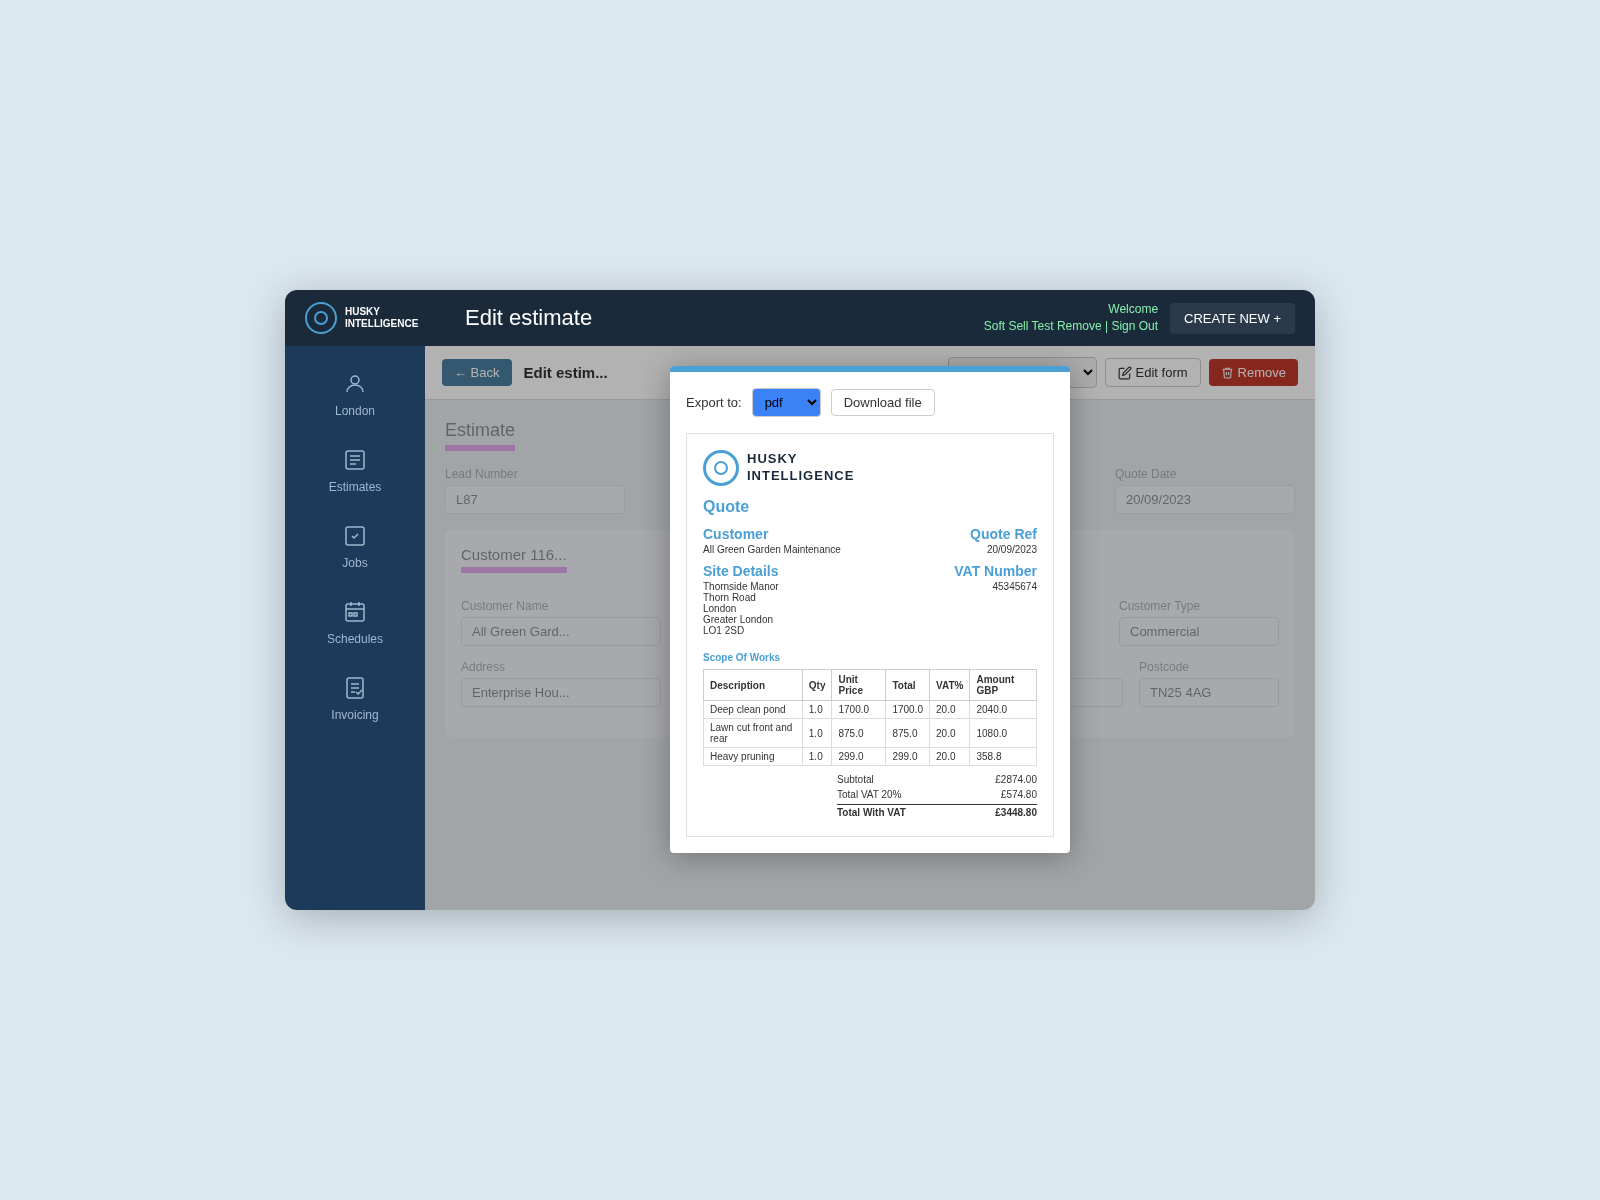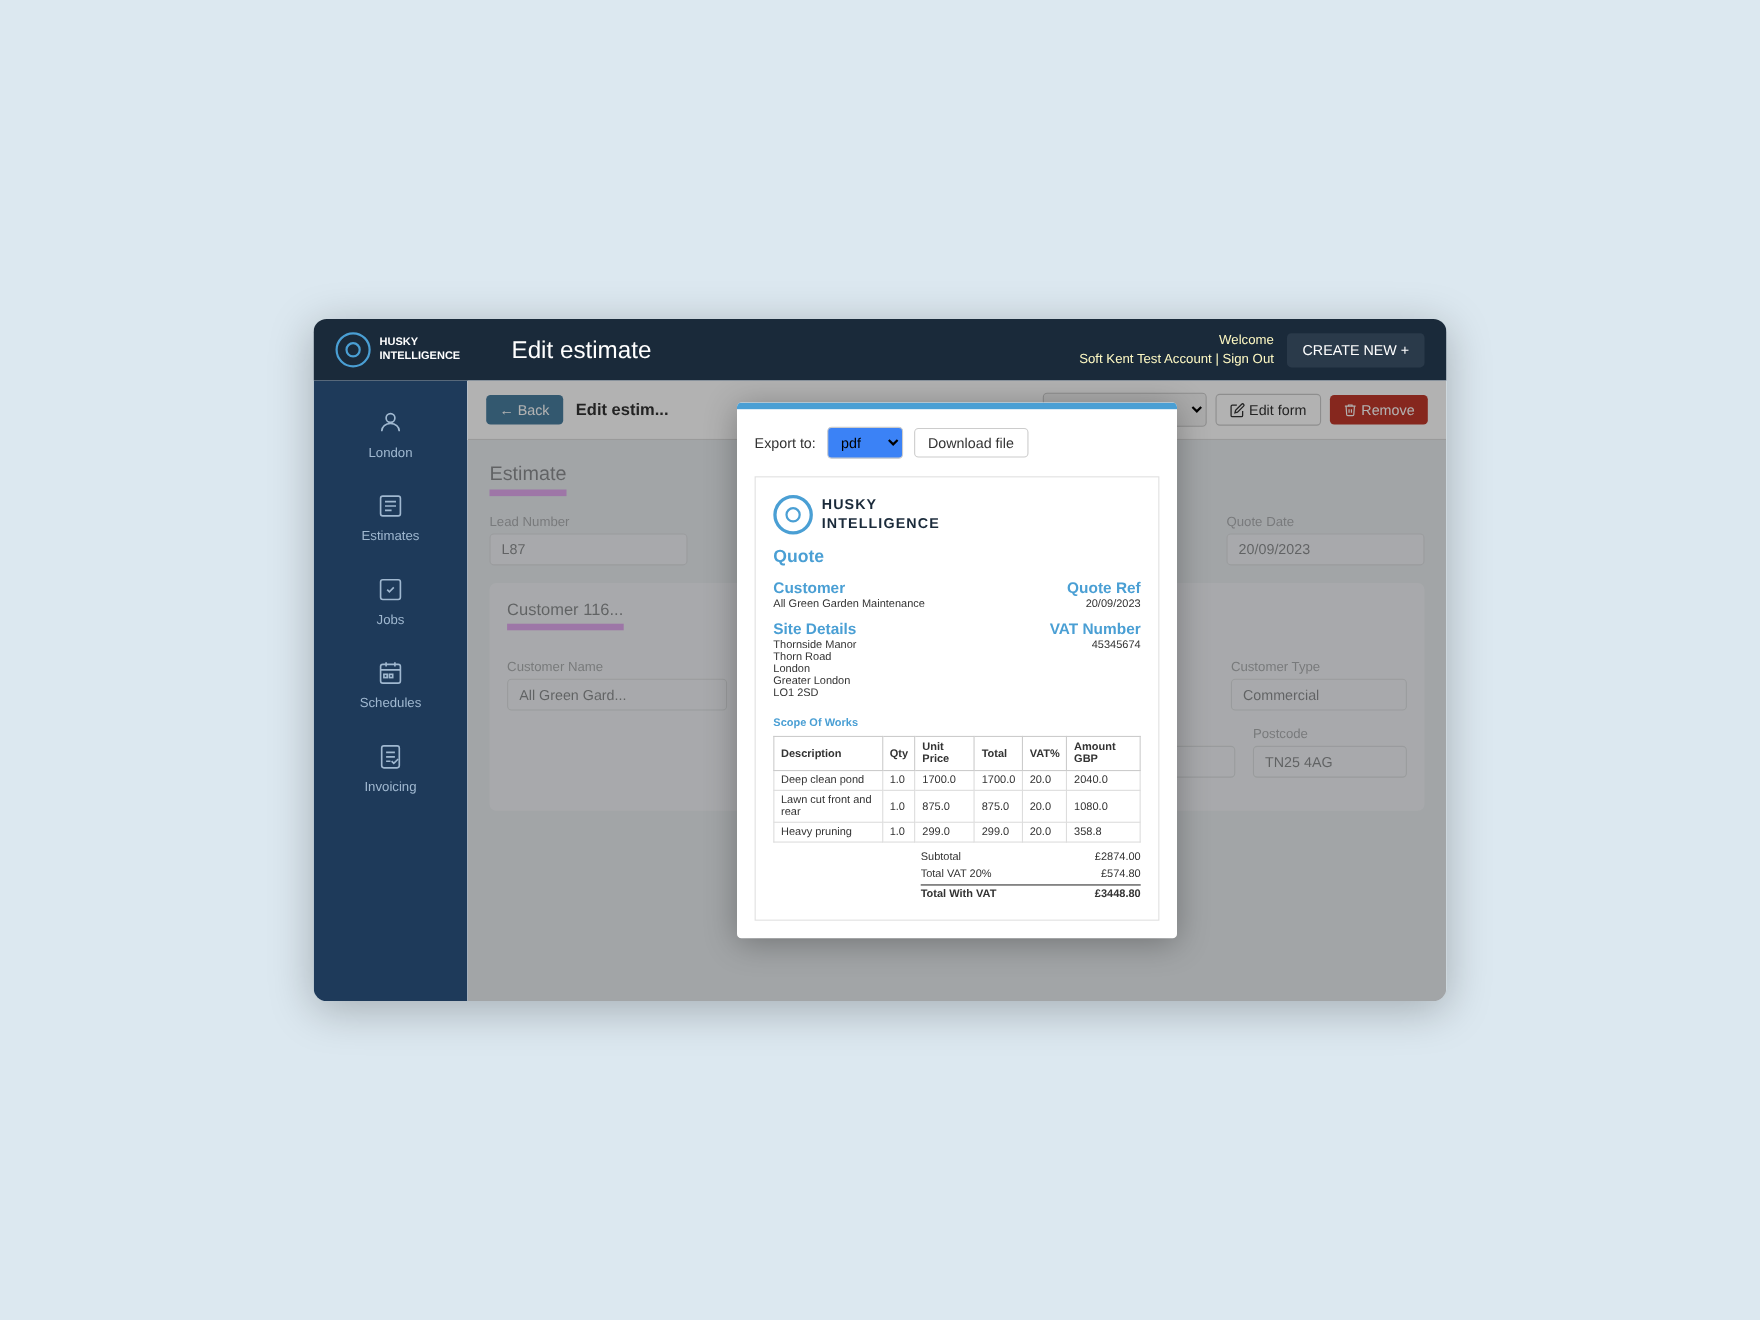--- a/index.html
+++ b/index.html
@@ -64,21 +64,21 @@
       font-weight: 400;
       flex: 1;
       padding-left: 20px;
     }
     .nav-right {
       display: flex;
       align-items: center;
       gap: 12px;
     }
     .welcome-text {
-      color: #fef9c3;
+      color: #86efac;
       font-size: 12px;
       text-align: right;
       line-height: 1.4;
     }
     .create-new-btn {
       background: #2a3a4a;
       color: #fff;
       border: none;
       padding: 8px 14px;
       border-radius: 4px;
@@ -409,21 +409,21 @@
     <div class="logo-area">
       <div class="logo-circle">
         <div class="logo-inner"></div>
       </div>
       <div class="logo-text">HUSKY<br>INTELLIGENCE</div>
     </div>
     <div class="page-title">Edit estimate</div>
     <div class="nav-right">
       <div class="welcome-text">
         <div>Welcome</div>
-        <div>Soft Kent Test Account | Sign Out</div>
+        <div>Soft Sell Test Remove | Sign Out</div>
       </div>
       <button class="create-new-btn">CREATE NEW +</button>
     </div>
   </div>
 
   <div class="main-layout">
 
     <div class="sidebar">
       <div class="sidebar-item">
         <div class="sidebar-icon">
@@ -527,20 +527,24 @@
             <div class="form-group">
               <label>Customer Name</label>
               <input class="form-input" value="All Green Gard..." style="width: 200px;">
             </div>
             <div class="form-group" style="margin-left:auto">
               <label>Customer Type</label>
               <input class="form-input" value="Commercial" style="width: 160px;">
             </div>
           </div>
           <div class="form-row">
+            <div class="form-group">
+              <label>Address</label>
+              <input class="form-input" value="Enterprise Hou..." style="width: 200px;">
+            </div>
             <div class="form-group" style="margin-left:auto">
               <label>County</label>
               <input class="form-input" value="Kent" style="width: 120px;">
             </div>
             <div class="form-group">
               <label>Postcode</label>
               <input class="form-input" value="TN25 4AG" style="width: 120px;">
             </div>
           </div>
         </div>

